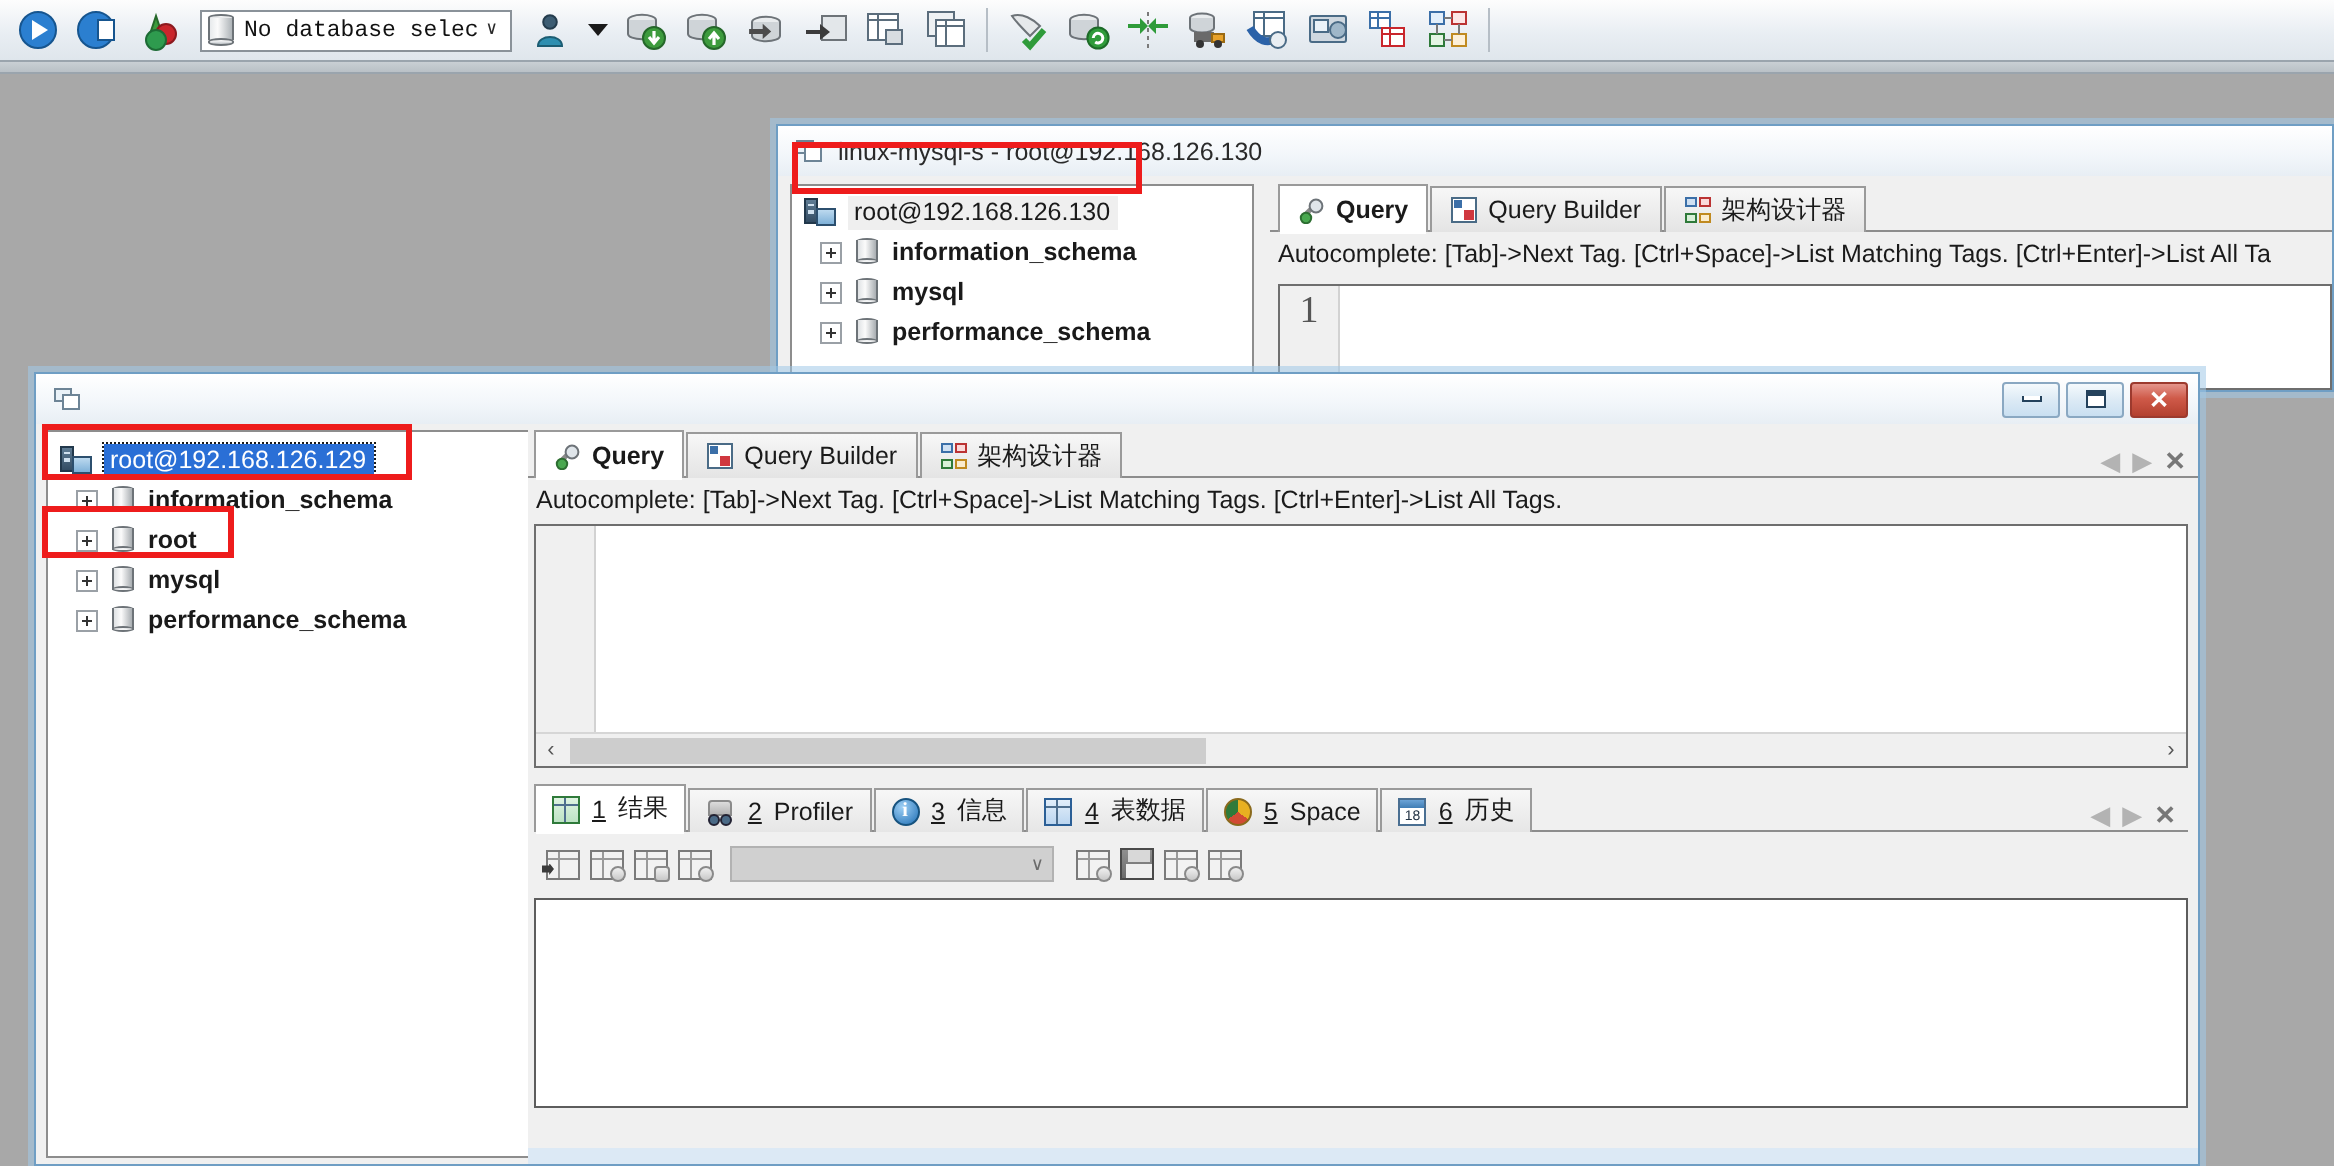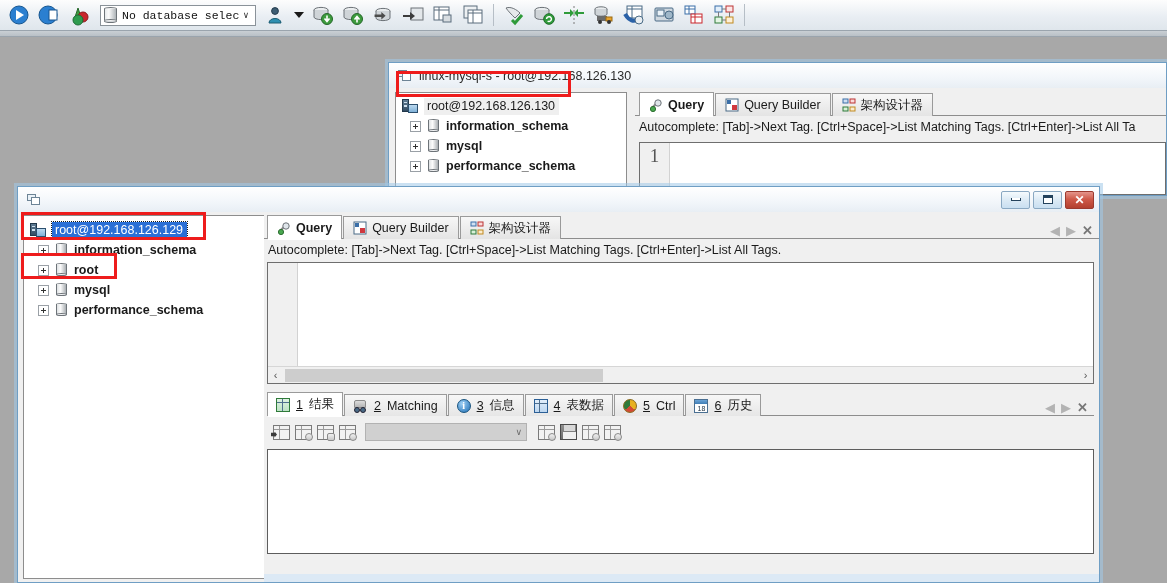--- a/index.html
+++ b/index.html
@@ -574,36 +574,36 @@
           <span class="num">1</span>
           <span>结果</span>
         </div>
         <div class="rtab">
           <span class="spyic">
               <u></u>
               <b></b>
               <i></i>
             </span>
           <span class="num">2</span>
-          <span>Matching</span>
+          <span>Profiler</span>
         </div>
         <div class="rtab">
           <span class="circic">i</span>
           <span class="num">3</span>
           <span>信息</span>
         </div>
         <div class="rtab">
           <span class="gridic blue"></span>
           <span class="num">4</span>
           <span>表数据</span>
         </div>
         <div class="rtab">
           <span class="pieic"></span>
           <span class="num">5</span>
-          <span>Ctrl</span>
+          <span>Space</span>
         </div>
         <div class="rtab">
           <span class="calic">
               <span>18</span>
             </span>
           <span class="num">6</span>
           <span>历史</span>
         </div>
         <div class="tabnav">
           <span>◀</span>

